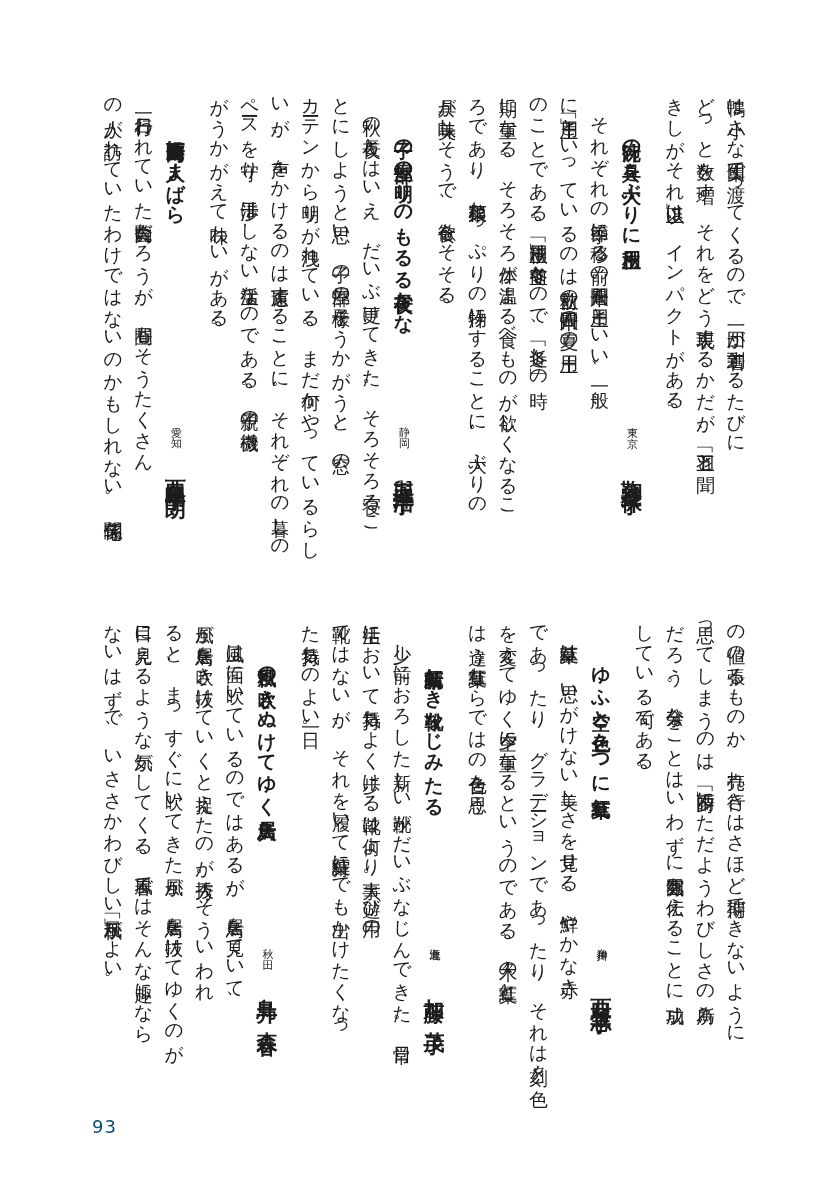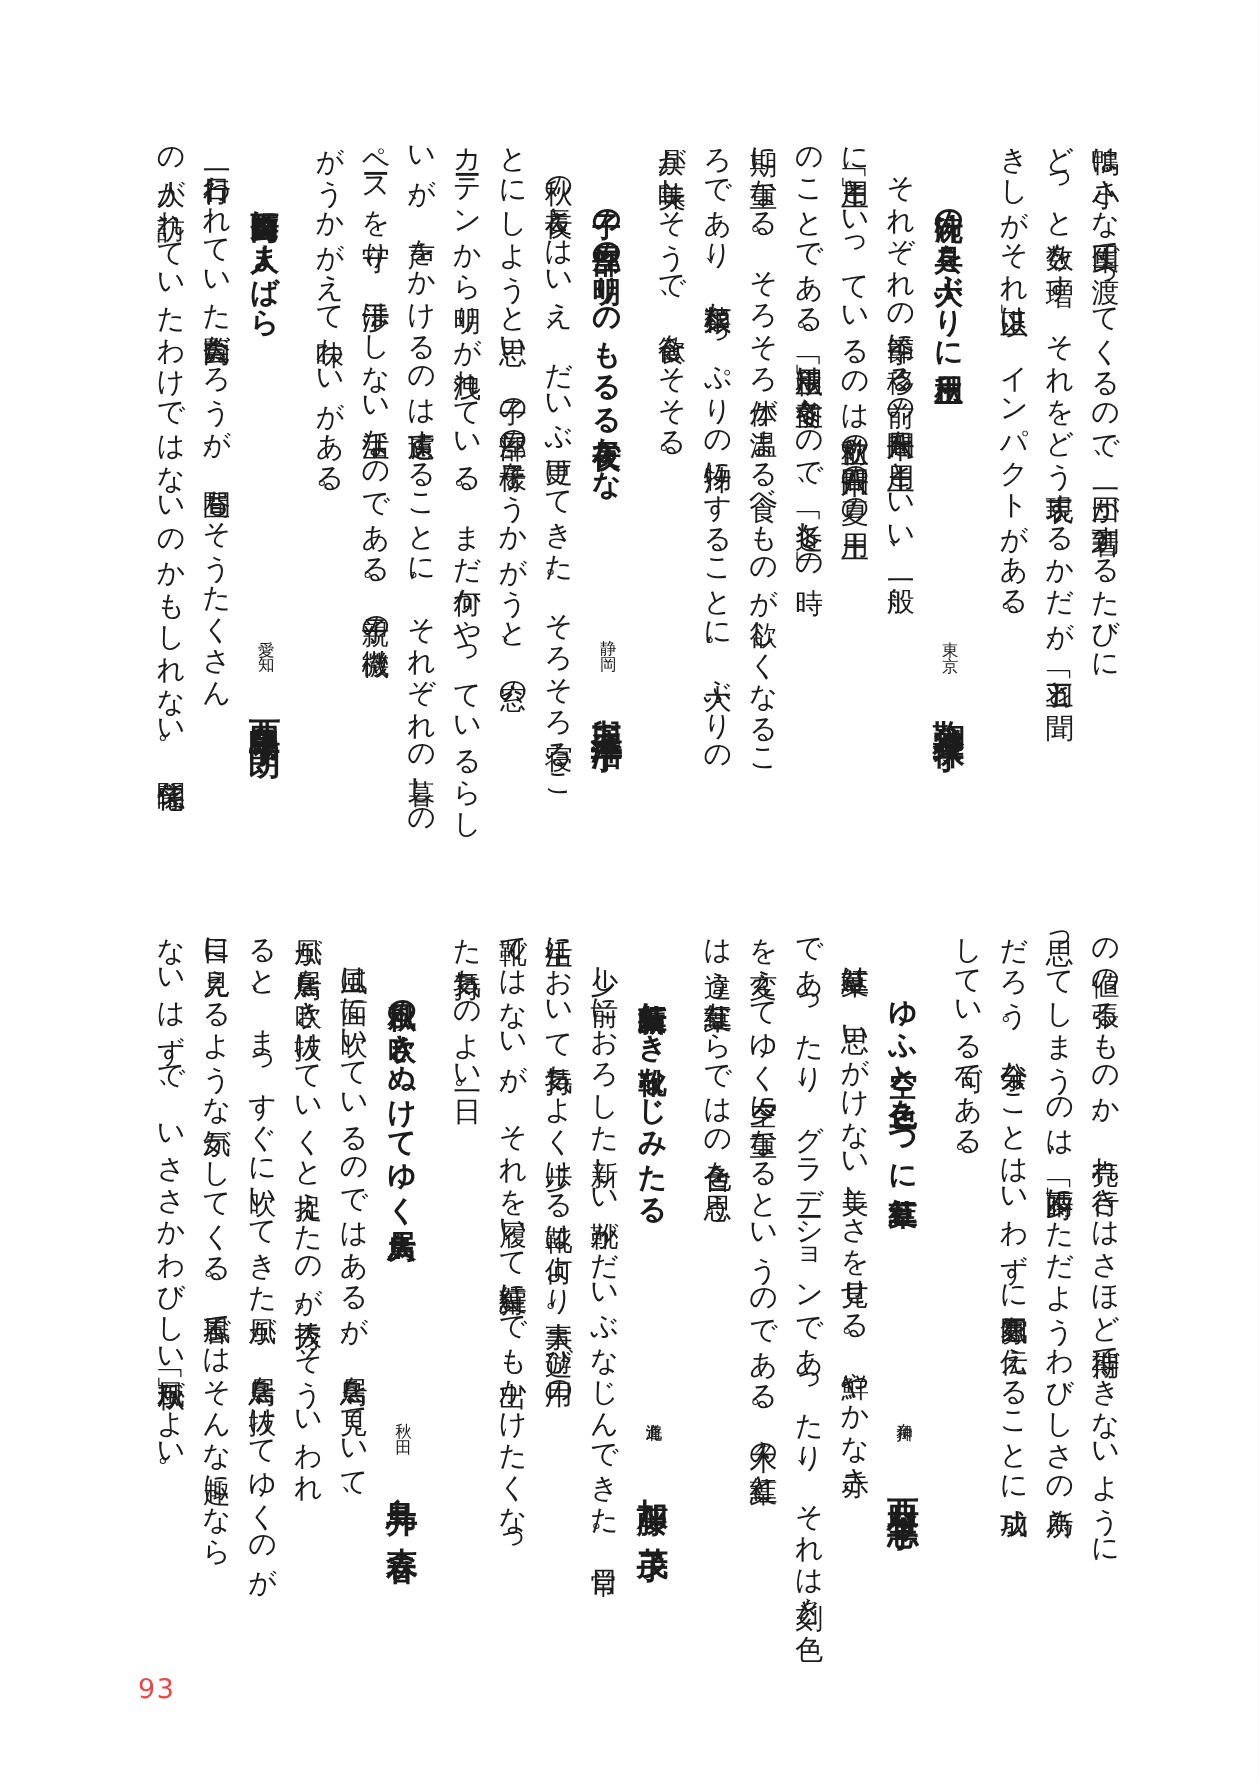--- a/index.html
+++ b/index.html
@@ -51,21 +51,21 @@
     position:absolute;left:50%;transform:translateX(-50%);
     font-family:"Liberation Sans","DejaVu Sans",sans-serif;
     font-weight:600;font-size:21px;letter-spacing:4px;line-height:1;
     white-space:nowrap;
   }
   .sec-top .author{top:378px;}
   .sec-bottom .author{top:370px;}
   .page-number{
     position:absolute;left:92px;top:1116px;
     font-family:"DejaVu Sans","Liberation Sans",sans-serif;
-    font-size:18px;letter-spacing:1px;color:#ef4444;
+    font-size:18px;letter-spacing:1px;color:#0c4a6e;
   }
 </style>
 </head>
 <body>
 
 <div class="page">
 
   <section class="vsec sec-top">
     <p class="cline">鴨は小さな集団で渡ってくるので、一団が到着するたびに</p>
     <p class="cline">どっと数を増す。それをどう表現するかだが、「五羽と聞</p>

